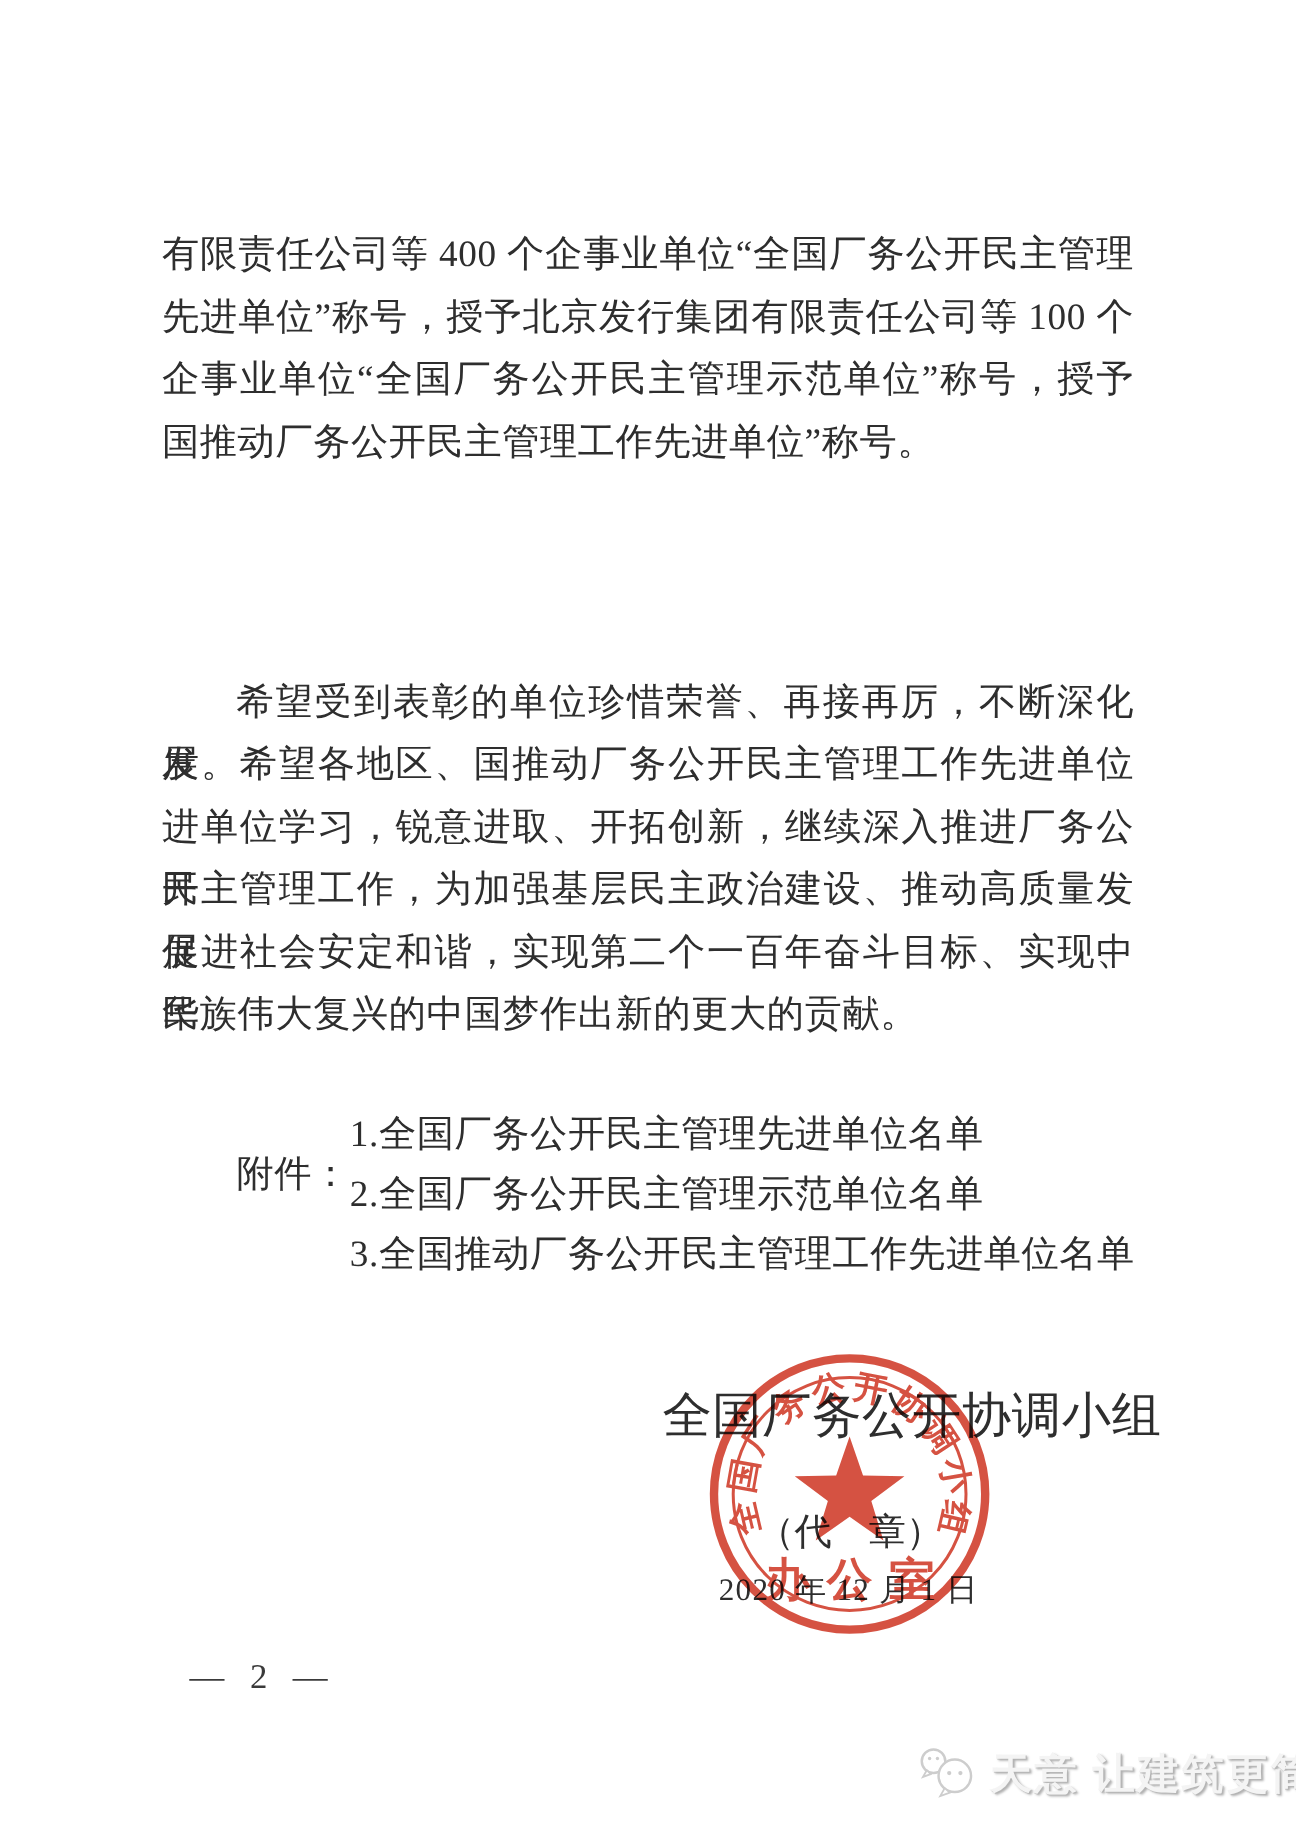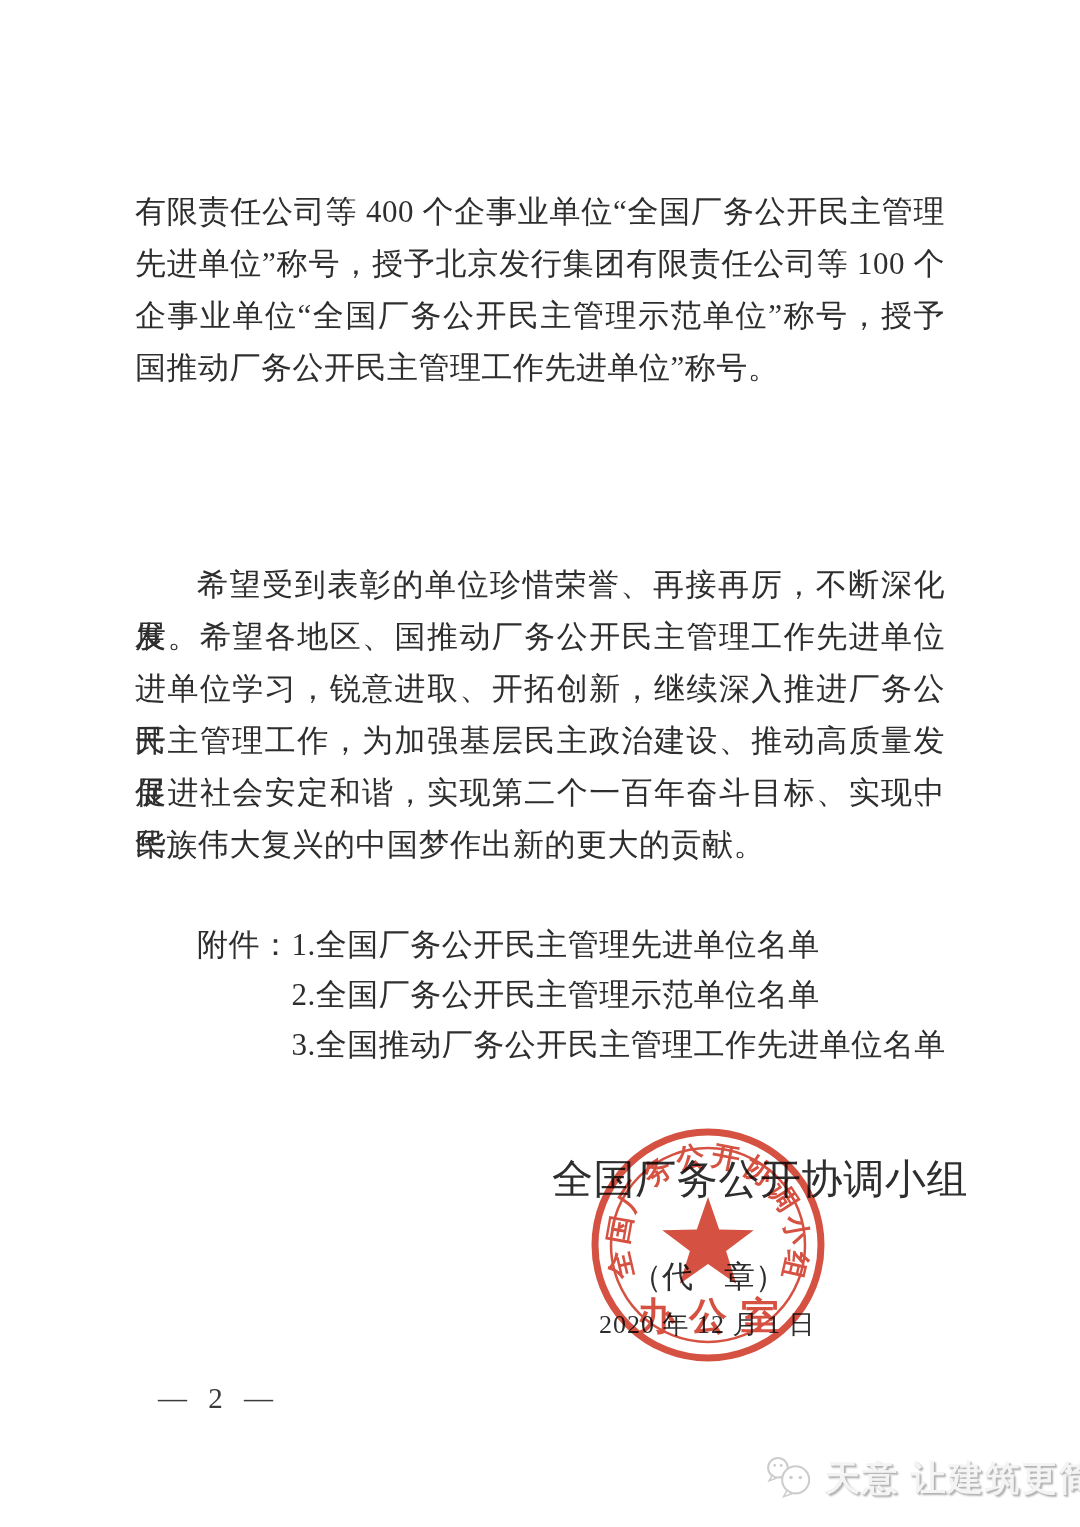--- a/index.html
+++ b/index.html
@@ -21,21 +21,21 @@
     text-align:justify;text-align-last:justify;
     letter-spacing:0.5px;
   }
   .line.end{text-align-last:left;}
   .line.indent{text-indent:62px;}
   
   .attachments{
     position:absolute;left:197px;top:920px;
     display:flex;font-size:31px;letter-spacing:0.5px;
   }
-  .att-label{height:50px;line-height:50px;flex:0 0 auto;}
+  .att-label{height:50px;line-height:50px;flex:0 0 auto;margin-top:33px;}
   .att-item{height:50px;line-height:50px;}
   
   .sig-org{position:absolute;left:552px;top:1152px;font-size:41px;letter-spacing:0.6px;z-index:1;}
   .sig-note{position:absolute;left:631px;top:1256px;font-size:31px;z-index:1;}
   .sig-date{position:absolute;left:599px;top:1307px;font-size:26px;letter-spacing:1px;z-index:1;}
   
   .seal{
     position:absolute;left:583px;top:1118px;width:250px;height:250px;
     mix-blend-mode:multiply;opacity:0.88;z-index:2;pointer-events:none;
   }

